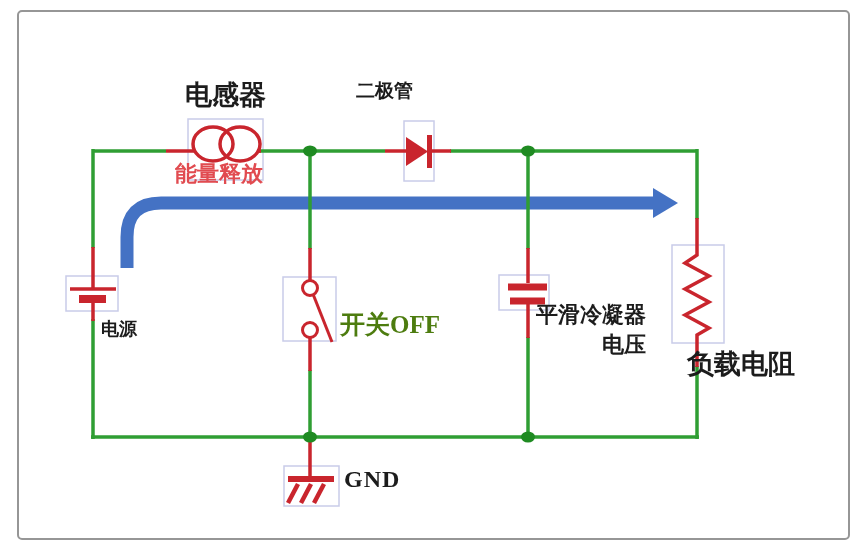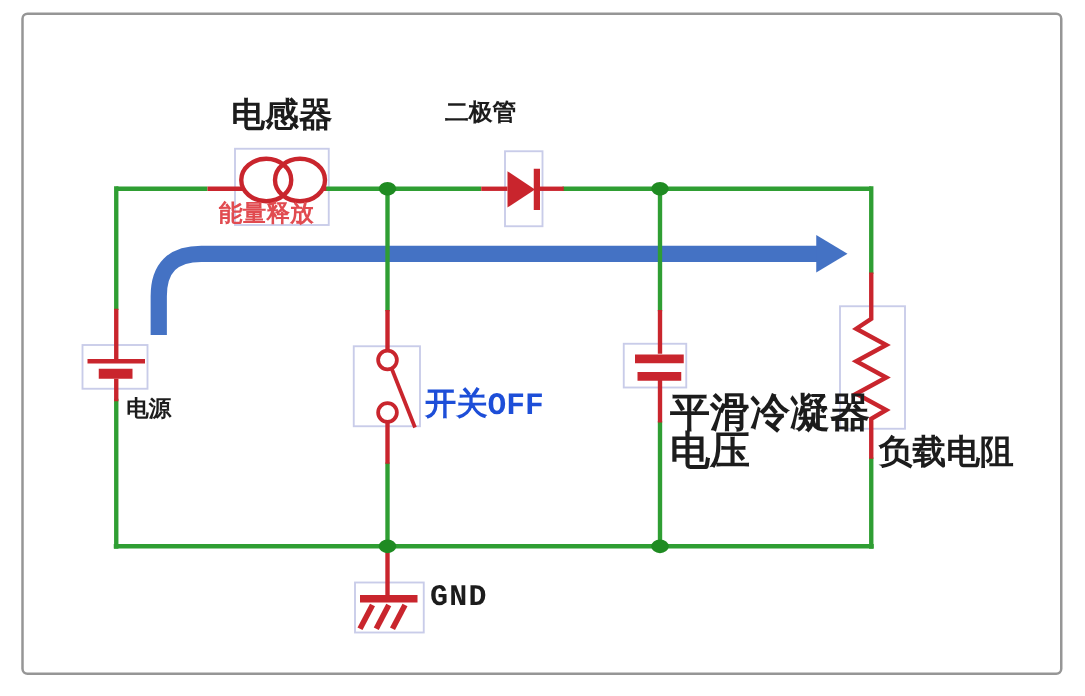--- a/index.html
+++ b/index.html
@@ -1,29 +1,29 @@
 <!DOCTYPE html>
 <html><head>
 <meta charset="utf-8">
 <style>
   html,body{margin:0;padding:0;background:#ffffff;}
   .canvas{position:relative;width:868px;height:557px;background:#ffffff;
-          font-family:Liberation Mono, monospace;overflow:hidden;}
+          font-family:Liberation Serif, serif;overflow:hidden;}
   .frame{position:absolute;left:17px;top:10px;width:833px;height:530px;
          box-sizing:border-box;border:2px solid #969696;border-radius:5px;}
   svg.circuit{position:absolute;left:0;top:0;}
   .lbl{position:absolute;font-weight:bold;color:#1c1c1c;white-space:nowrap;line-height:1.1;}
   #lbl-inductor{left:185px;top:81px;font-size:27px;}
   #lbl-diode{left:356px;top:81px;font-size:19px;}
-  #lbl-energy{left:175px;top:162px;font-size:19px;color:#e14b50;}
+  #lbl-energy{left:175px;top:162px;font-size:22px;color:#e14b50;}
   #lbl-power{left:101px;top:320px;font-size:18px;}
-  #lbl-switch-state{left:340px;top:311px;font-size:25px;color:#1d4ed8;}
+  #lbl-switch-state{left:340px;top:311px;font-size:25px;color:#4d7c0f;}
   #lbl-switch{left:326px;top:349px;font-size:27px;}
-  #lbl-capacitor{left:536px;top:318px;font-size:32px;line-height:30px;}
-  #lbl-load{left:703px;top:350px;font-size:27px;}
+  #lbl-capacitor{left:536px;top:300px;font-size:22px;line-height:30px;text-align:right;}
+  #lbl-load{left:687px;top:350px;font-size:27px;}
   #lbl-gnd{left:344px;top:466px;font-size:24px;letter-spacing:1px;}
 </style>
 </head>
 <body>
 
 <div class="canvas">
   <div class="frame"></div>
 
   <svg class="circuit" width="868" height="557" viewBox="0 0 868 557">
 

